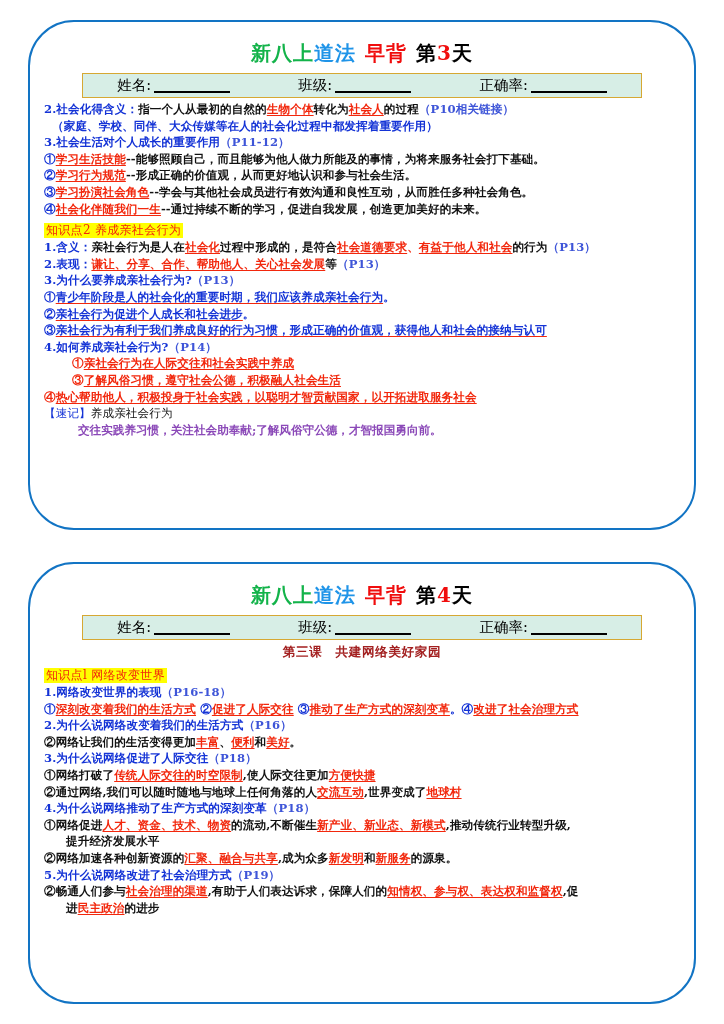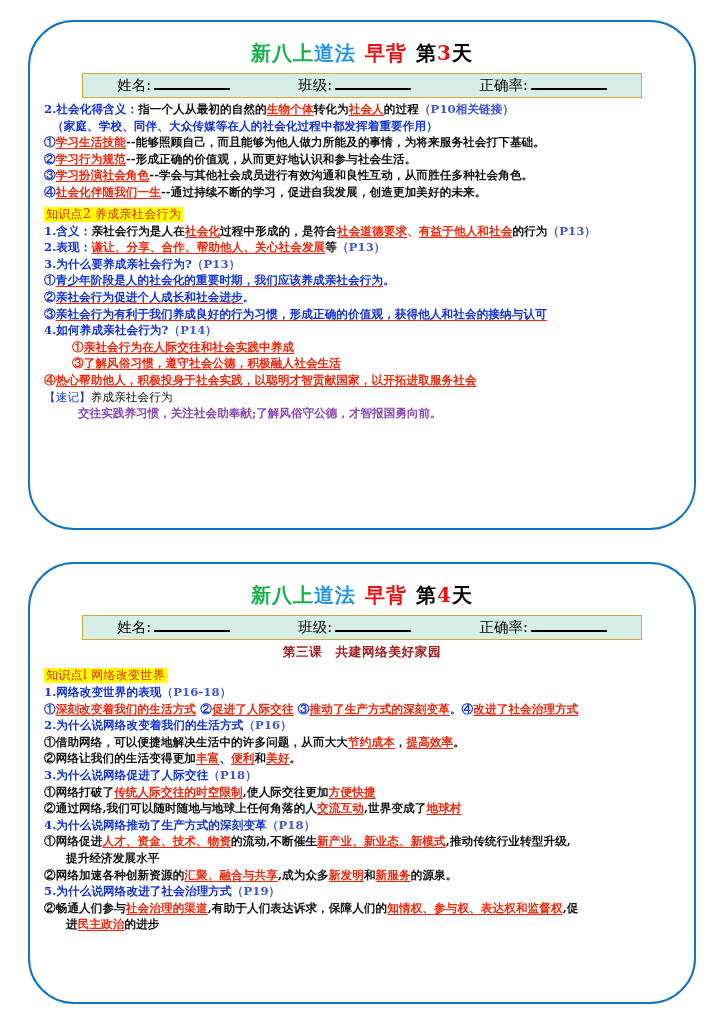--- a/index.html
+++ b/index.html
@@ -63,21 +63,21 @@
     height: 25px;
     display: flex;
     align-items: center;
     justify-content: space-around;
     font-family: "DejaVu Serif", "Liberation Serif", serif;
     font-size: 14px;
     color: #000;
   }
   .info-field {
     display: flex;
-    align-items: flex-start;
+    align-items: center;
     white-space: nowrap;
   }
   .info-label { font-size: 14.5px; }
   .blank-line {
     display: inline-block;
     width: 76px;
     border-bottom: 2.2px solid #000;
     height: 12px;
     margin-left: 3px;
   }
@@ -171,20 +171,23 @@
     <div class="body">
 
       <div class="ln">
         <span class="c-blue">2.社会化得含义：</span><span class="c-black">指一个人从最初的自然的</span><span class="c-red u-red">生物个体</span><span class="c-black">转化为</span><span class="c-red u-red">社会人</span><span class="c-black">的过程</span><span class="pg">（P10相关链接）</span>
       </div>
 
       <div class="ln ind1">
         <span class="c-blue">（家庭、学校、同伴、大众传媒等在人的社会化过程中都发挥着重要作用）</span>
       </div>
 
+      <div class="ln">
+        <span class="c-blue">3.社会生活对个人成长的重要作用</span><span class="pg">（P11-12）</span>
+      </div>
 
       <div class="ln">
         <span class="c-blue">①</span><span class="c-red u-red">学习生活技能</span><span class="c-black">--能够照顾自己，而且能够为他人做力所能及的事情，为将来服务社会打下基础。</span>
       </div>
 
       <div class="ln">
         <span class="c-blue">②</span><span class="c-red u-red">学习行为规范</span><span class="c-black">--形成正确的价值观，从而更好地认识和参与社会生活。</span>
       </div>
 
       <div class="ln">
@@ -286,23 +289,20 @@
       </div>
 
       <div class="ln">
         <span class="c-blue">①</span><span class="c-red u-red">深刻改变着我们的生活方式</span><span class="c-blue"> ②</span><span class="c-red u-red">促进了人际交往</span><span class="c-blue"> ③</span><span class="c-red u-red">推动了生产方式的深刻变革</span><span class="c-blue">。④</span><span class="c-red u-red">改进了社会治理方式</span>
       </div>
 
       <div class="ln">
         <span class="c-blue">2.为什么说网络改变着我们的生活方式</span><span class="pg">（P16）</span>
       </div>
 
-      <div class="ln">
-        <span class="c-black">①借助网络，可以便捷地解决生活中的许多问题，从而大大</span><span class="c-red u-red">节约成本</span><span class="c-black">，</span><span class="c-red u-red">提高效率</span><span class="c-black">。</span>
-      </div>
 
       <div class="ln">
         <span class="c-black">②网络让我们的生活变得更加</span><span class="c-red u-red">丰富</span><span class="c-black">、</span><span class="c-red u-red">便利</span><span class="c-black">和</span><span class="c-red u-red">美好</span><span class="c-black">。</span>
       </div>
 
       <div class="ln">
         <span class="c-blue">3.为什么说网络促进了人际交往</span><span class="pg">（P18）</span>
       </div>
 
       <div class="ln">

